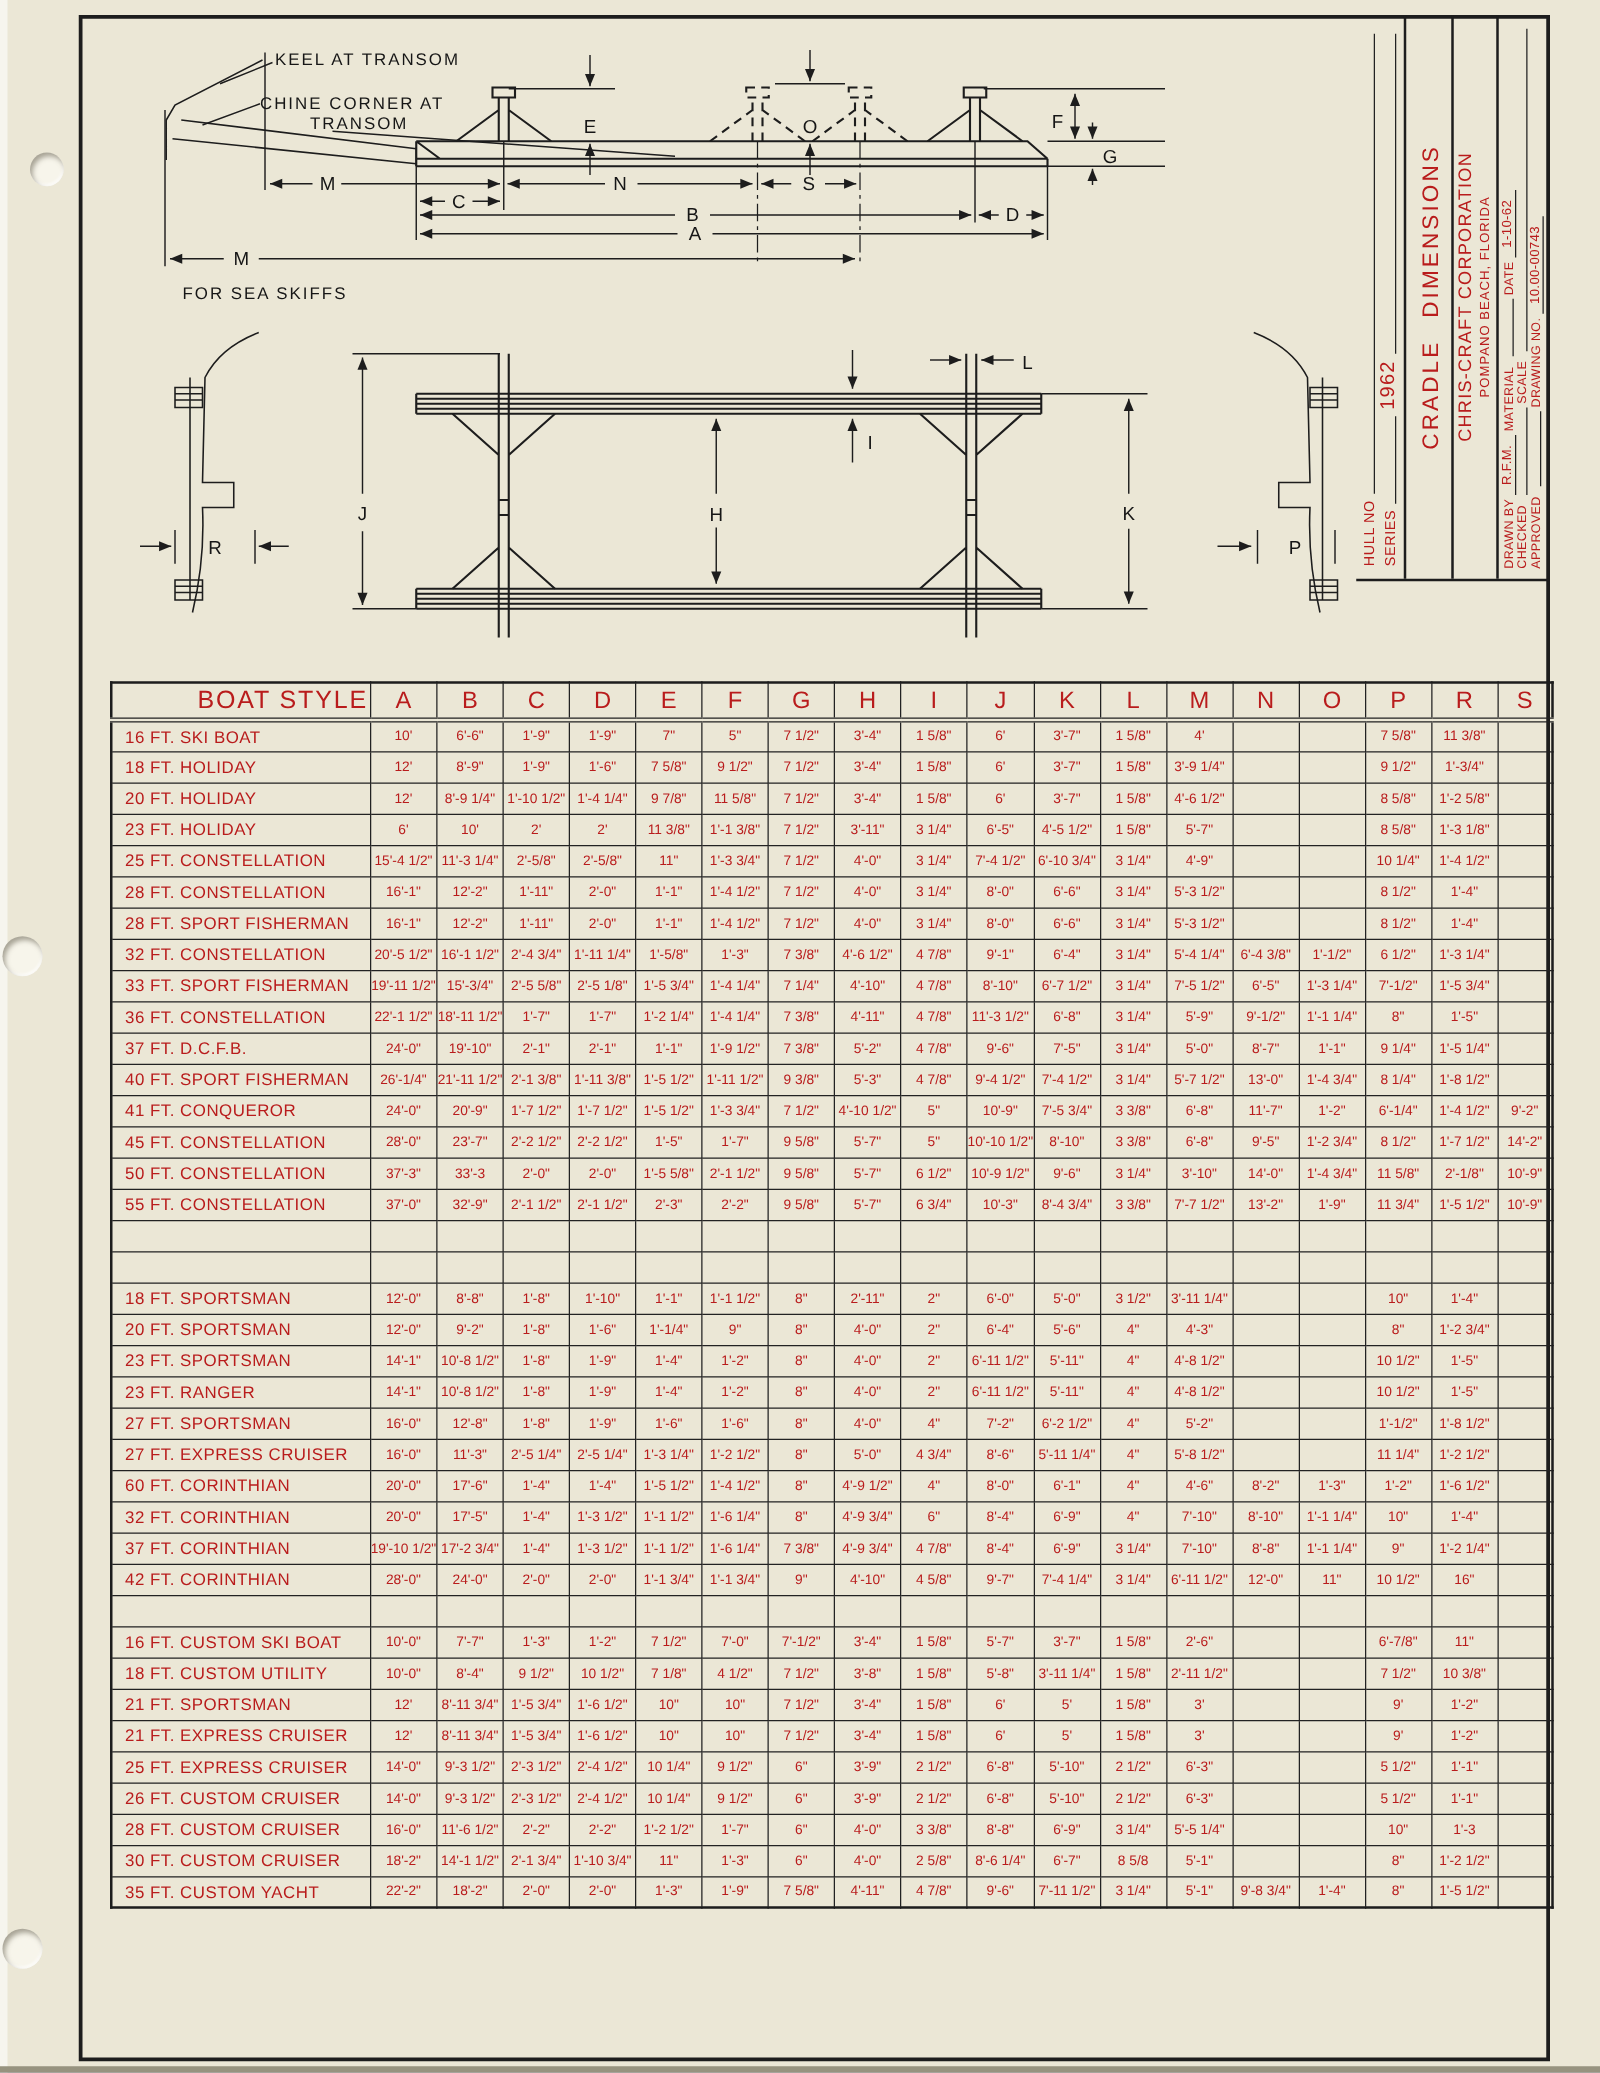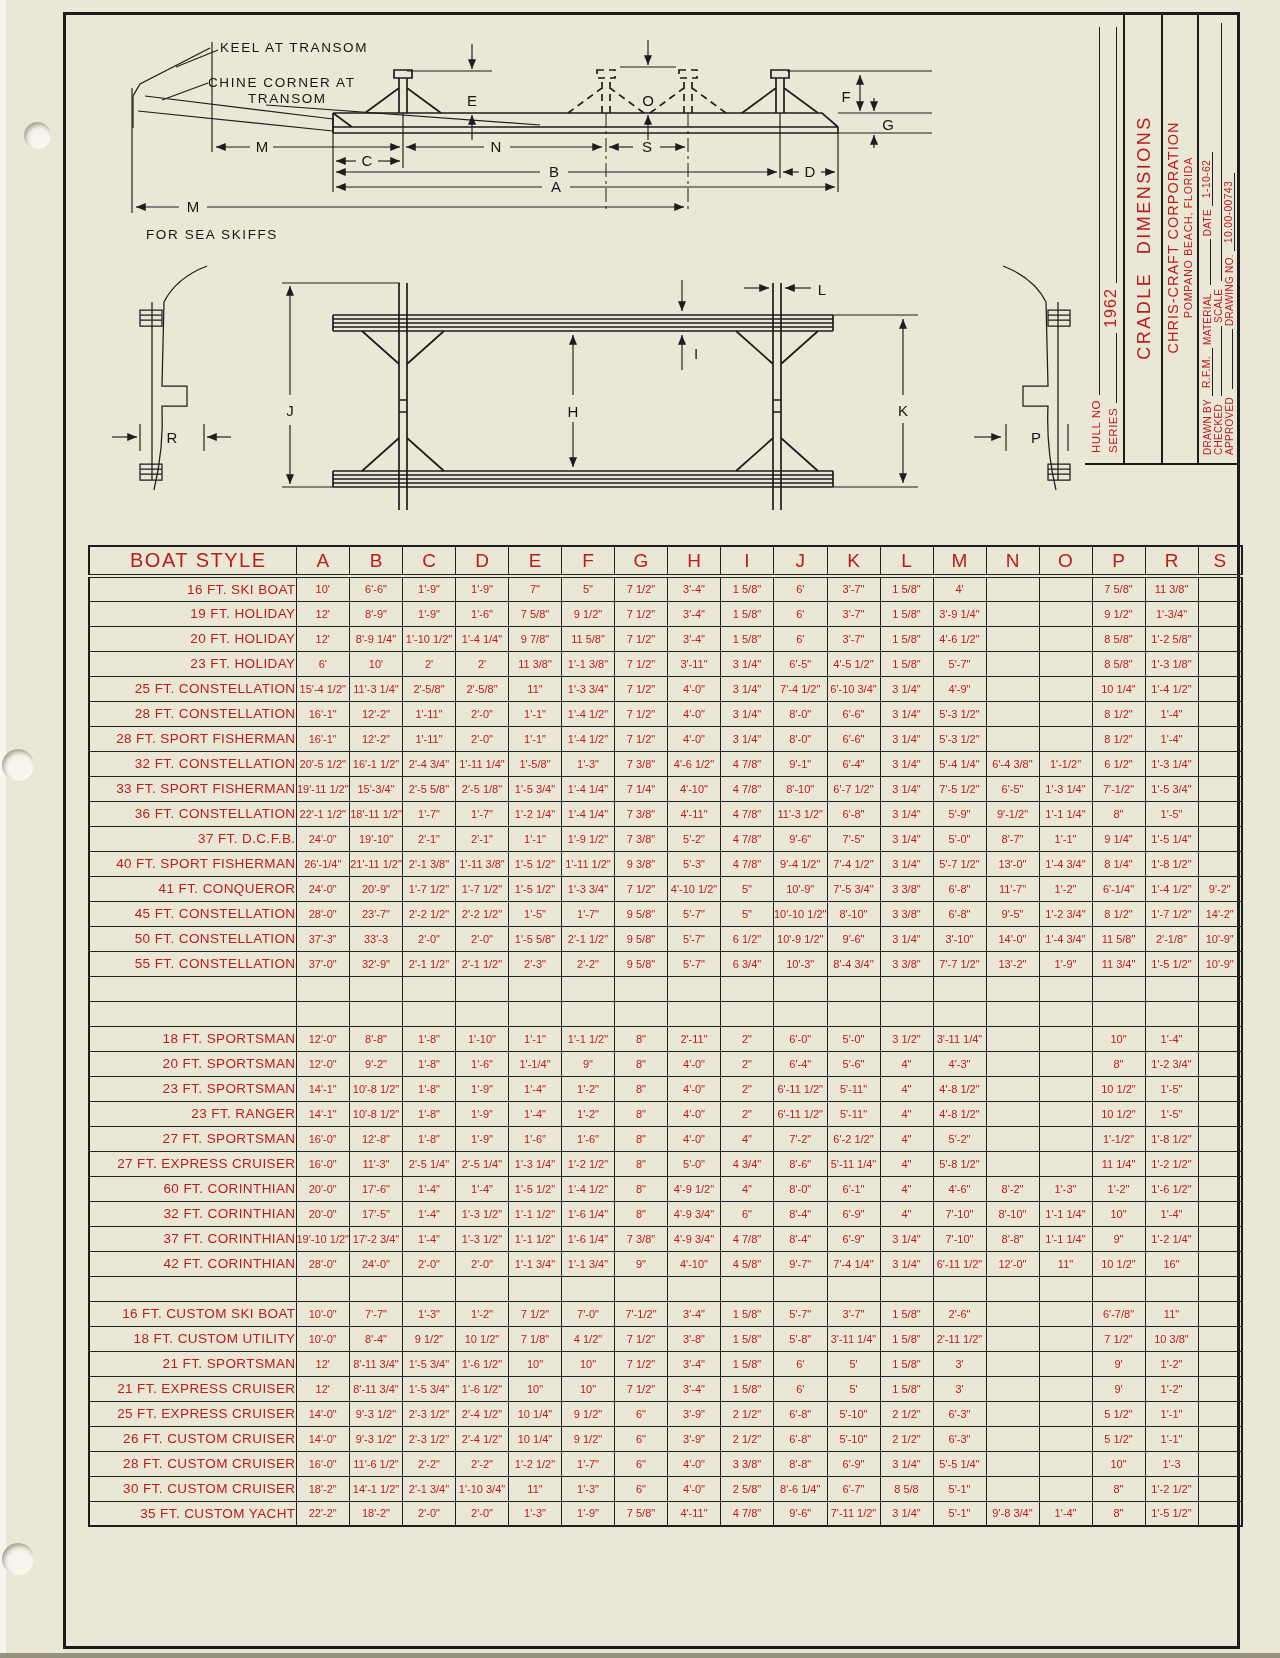--- a/index.html
+++ b/index.html
@@ -33,23 +33,23 @@
   .tb-co{font-size:14.5px;letter-spacing:1px;line-height:17px;white-space:nowrap;}
   .tb-city{font-size:10.5px;letter-spacing:.8px;line-height:13px;}
   .tb-admin{height:39px;display:flex;flex-direction:column;justify-content:space-between;padding:3px 8px 4px;}
   .tb-admin .tb-line{font-size:10px;height:11px;letter-spacing:.3px;}
   .tb-admin .tb-line span{margin-right:3px;}
   .tb-uv{border-bottom:1.3px solid #222;padding:0 8px;font-size:10.5px;}
   
   .dim-table{position:absolute;left:88px;top:545px;border-collapse:collapse;table-layout:fixed;border:2.5px solid #1d1d1d;}
   .dim-table th,.dim-table td{border:1.6px solid #222;box-sizing:border-box;}
   .dim-table thead th{height:30px;font-size:19px;font-weight:normal;border-bottom:4px double #222;text-align:center;}
-  .dim-table thead th.style-col{text-align:center;padding-left:12px;font-size:20px;letter-spacing:1.5px;}
+  .dim-table thead th.style-col{text-align:right;padding-left:12px;font-size:20px;letter-spacing:1.5px;}
   .dim-table tbody td{height:25px;font-size:11px;text-align:center;padding:0;white-space:nowrap;overflow:hidden;}
-  .dim-table tbody td.style-cell{text-align:right;font-size:13.5px;letter-spacing:.4px;}
+  .dim-table tbody td.style-cell{text-align:left;padding-left:10px;font-size:13.5px;letter-spacing:.4px;}
 </style>
 </head>
 <body>
 
 <div class="page">
   <div class="scan-left"></div>
   <div class="scan-bottom"></div>
   <div class="hole" style="left:24px;top:122px;width:27px;height:27px;"></div>
   <div class="hole" style="left:2px;top:749px;width:32px;height:32px;"></div>
   <div class="hole" style="left:2px;top:1543px;width:32px;height:32px;"></div>
@@ -260,21 +260,21 @@
           <td>3'-7"</td>
           <td>1 5/8"</td>
           <td>4'</td>
           <td></td>
           <td></td>
           <td>7 5/8"</td>
           <td>11 3/8"</td>
           <td></td>
         </tr>
         <tr>
-          <td class="style-cell">19 FT. HOLIDAY</td>
+          <td class="style-cell">18 FT. HOLIDAY</td>
           <td>12'</td>
           <td>8'-9"</td>
           <td>1'-9"</td>
           <td>1'-6"</td>
           <td>7 5/8"</td>
           <td>9 1/2"</td>
           <td>7 1/2"</td>
           <td>3'-4"</td>
           <td>1 5/8"</td>
           <td>6'</td>

